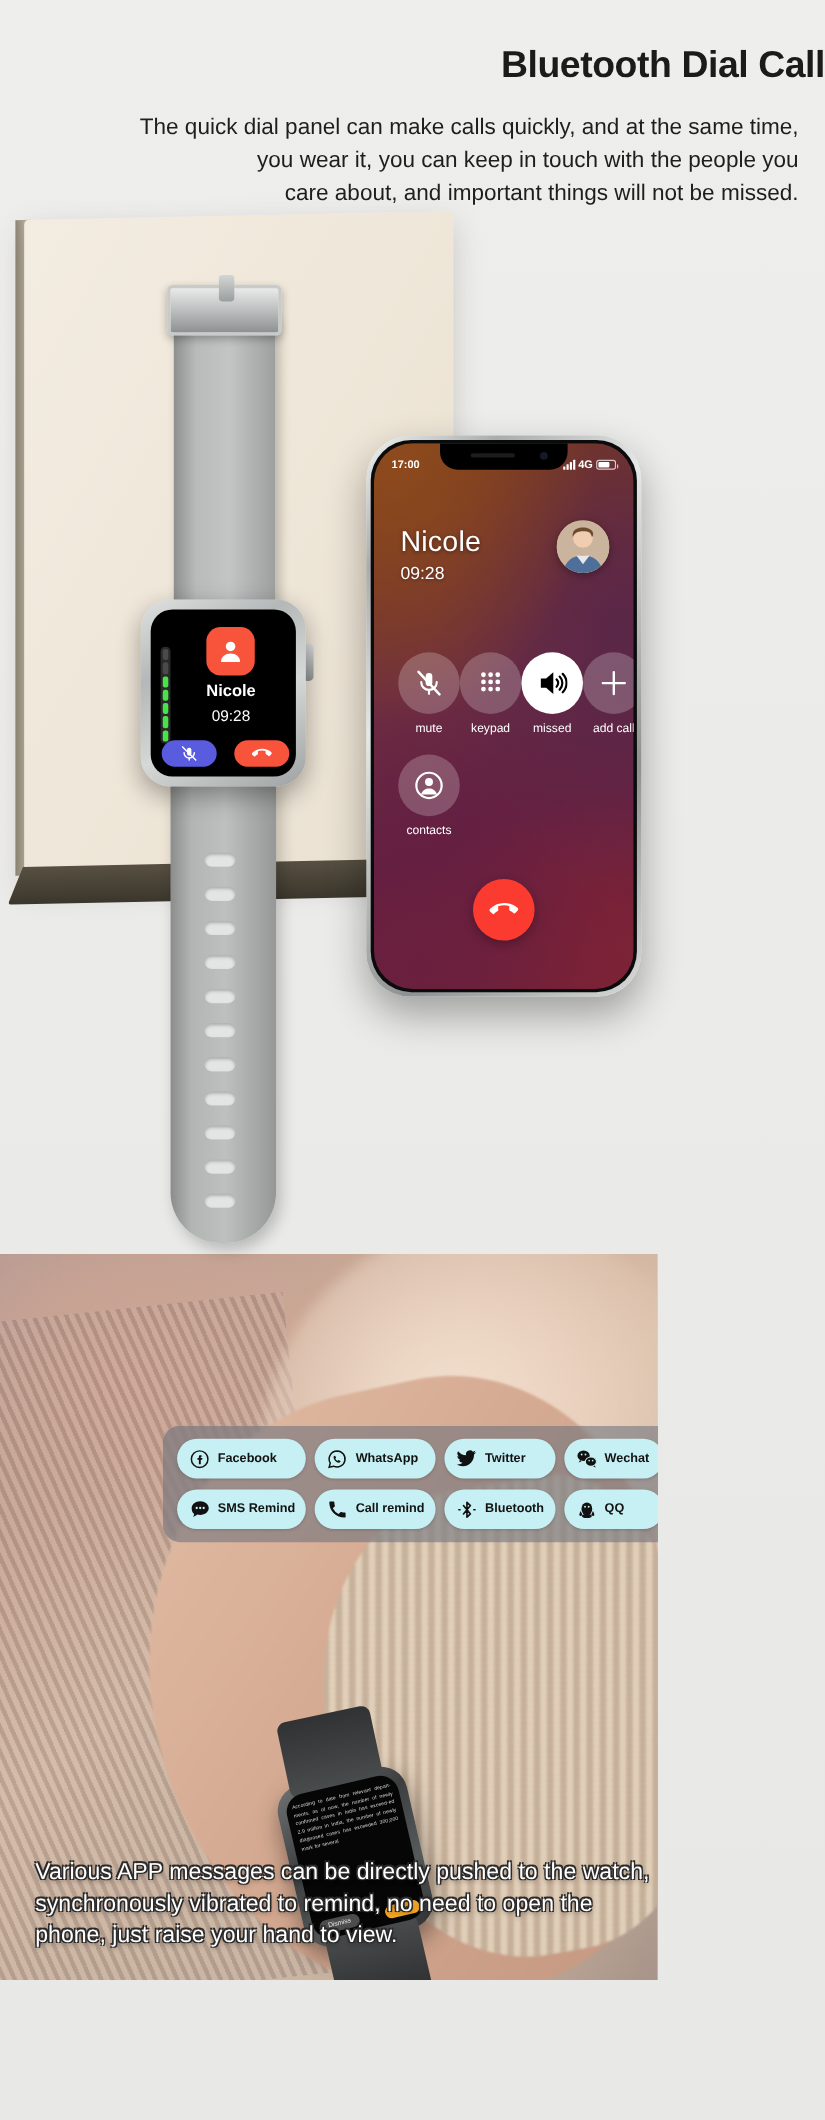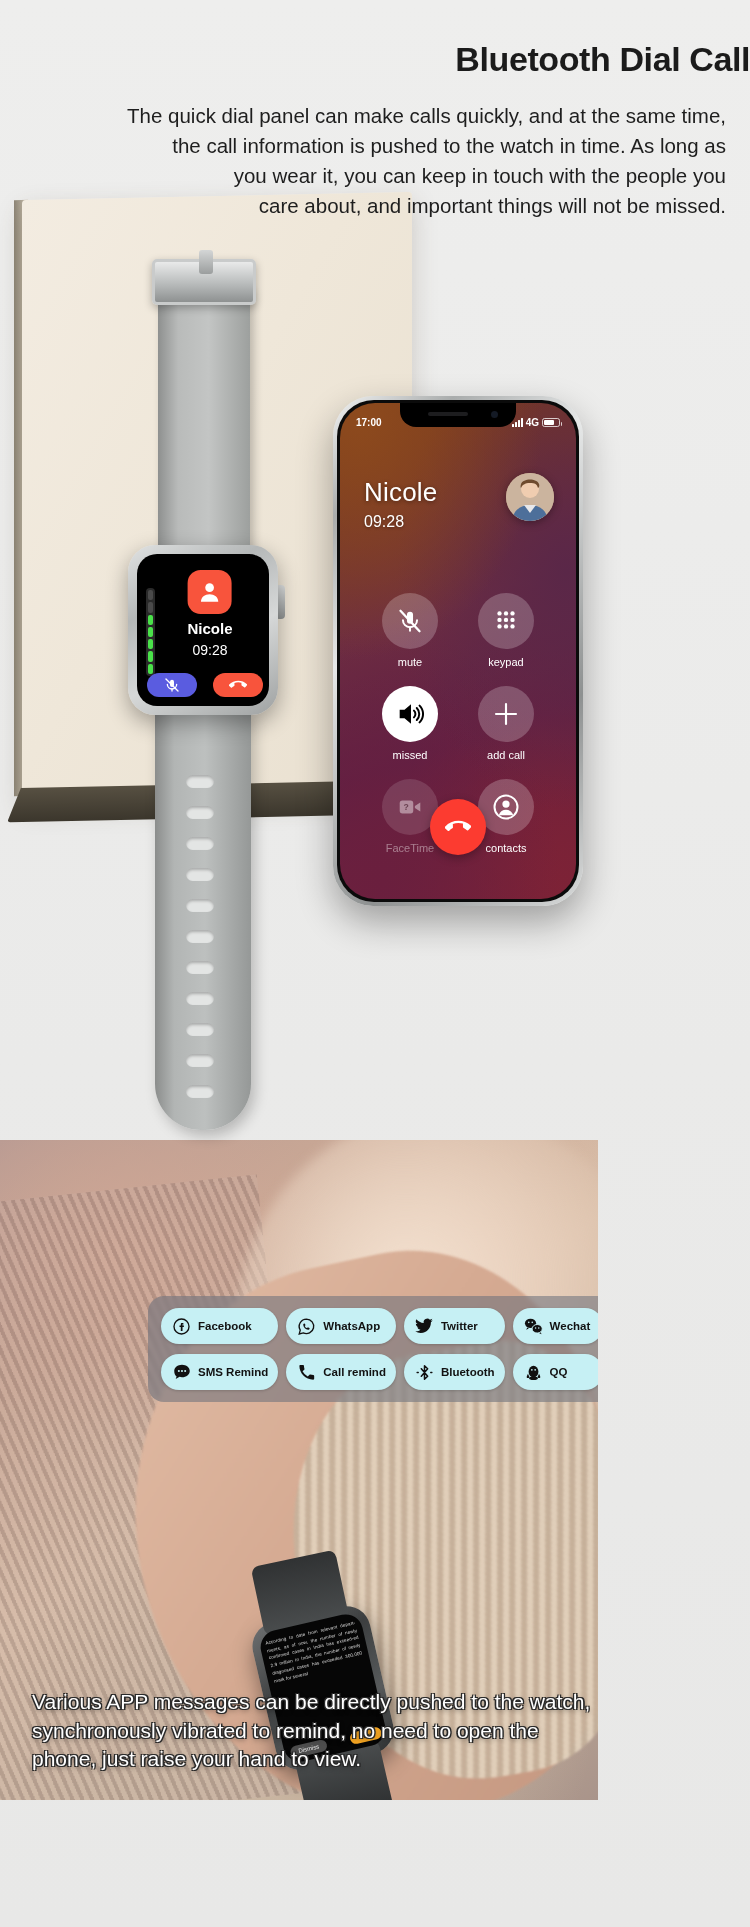--- a/index.html
+++ b/index.html
@@ -125,21 +125,21 @@
 
   .caller { position: absolute; left: 24px; top: 74px; color: #fff; }
   .caller-name { font-size: 26px; letter-spacing: .2px;
     text-shadow: 0 1px 4px rgba(0,0,0,.45); }
   .caller-time { font-size: 16px; margin-top: 5px; text-shadow: 0 1px 3px rgba(0,0,0,.4); }
   .caller-pic { position: absolute; right: 22px; top: 70px; width: 48px; height: 48px;
     border-radius: 50%; overflow: hidden; background: #c2a084;
     box-shadow: 0 2px 8px rgba(0,0,0,.35); }
 
   .cgrid { position: absolute; left: 0; top: 190px; width: 100%;
-    display: grid; grid-template-columns: repeat(2,1fr); row-gap: 18px;
+    display: grid; grid-template-columns: repeat(5,1fr); row-gap: 18px;
     padding: 0 22px; }
   .cbtn { display: flex; flex-direction: column; align-items: center; gap: 7px; }
   .cbtn .circ { width: 56px; height: 56px; border-radius: 50%;
     background: rgba(255,255,255,.22);
     display: flex; align-items: center; justify-content: center; }
   .cbtn.active .circ { background: #fff; }
   .cbtn .lbl { color: #fff; font-size: 11px; }
   .cbtn.disabled .circ { background: rgba(255,255,255,.13); }
   .cbtn.disabled .lbl { color: rgba(255,255,255,.42); }
   .endcall { position: absolute; left: 50%; bottom: 44px; transform: translateX(-50%);
@@ -214,21 +214,20 @@
 </style>
 </head>
 <body>
 
 <div class="page">
 
   <div class="header">
     <div class="title">Bluetooth Dial Call</div>
     <div class="desc">
       <div>The quick dial panel can make calls quickly, and at the same time,</div>
-      <div>the call information is pushed to the watch in time. As long as</div>
       <div>you wear it, you can keep in touch with the people you</div>
       <div>care about, and important things will not be missed.</div>
     </div>
   </div>
 
   <div class="scene">
     <div class="pad-edge"></div>
     <div class="pad"></div>
 
     <div class="watch">

